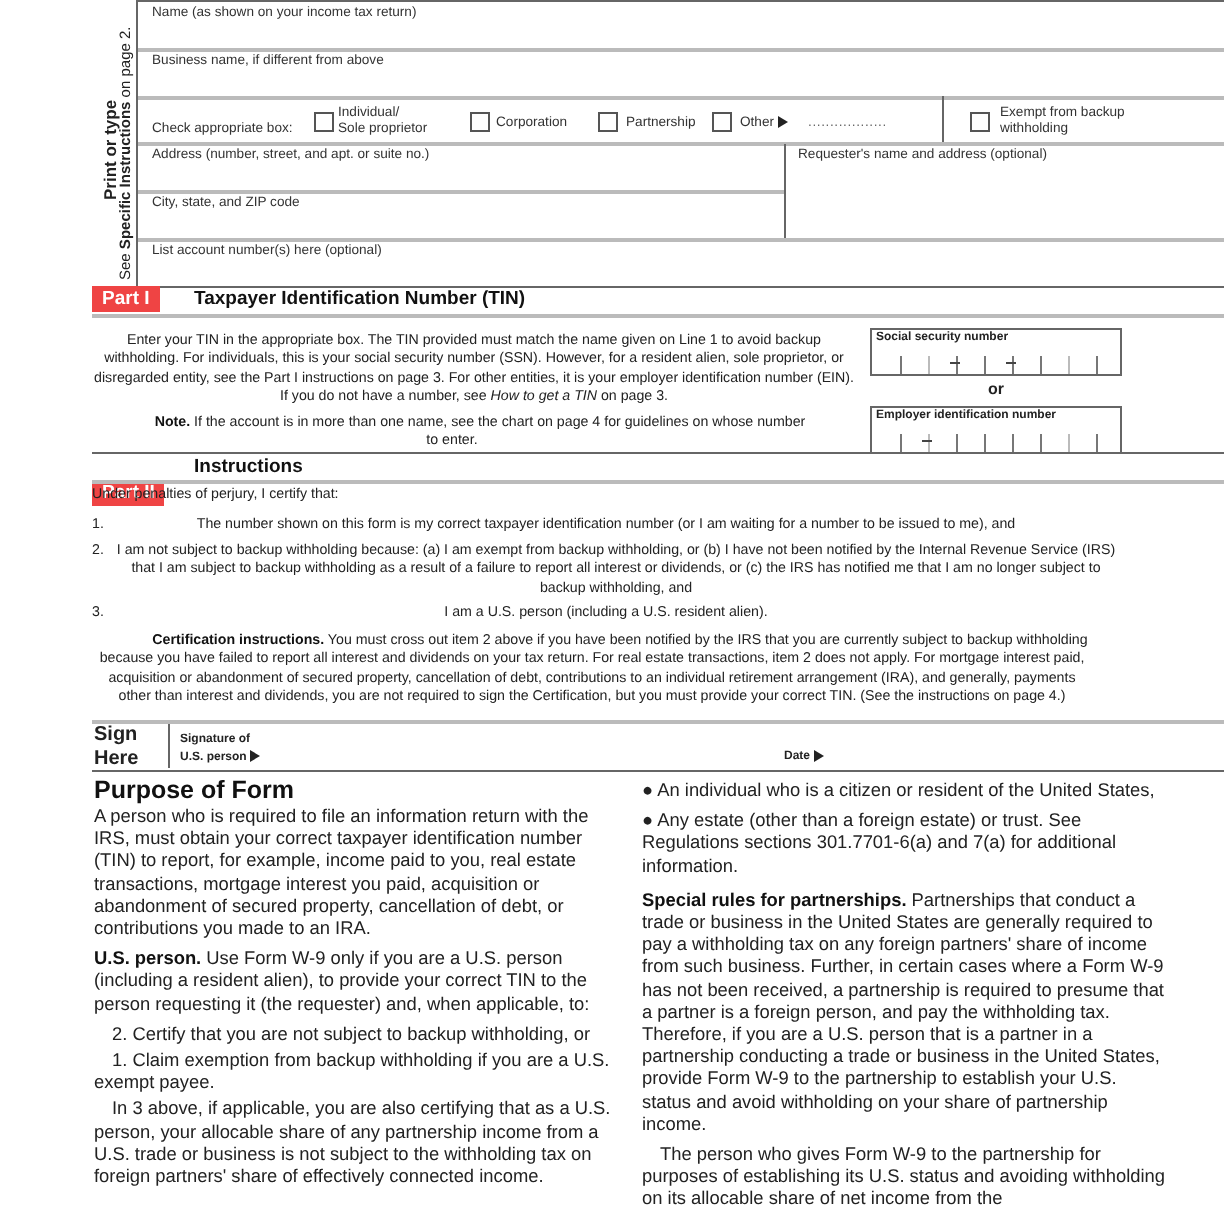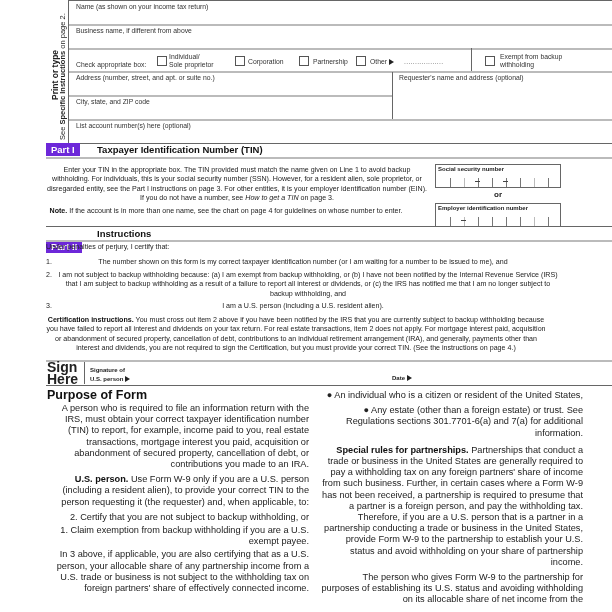--- a/index.html
+++ b/index.html
@@ -5,26 +5,26 @@
   html, body { margin:0; padding:0; background:#fff; }
   body { width:612px; height:612px; overflow:hidden; position:relative;
          font-family:"Liberation Sans", sans-serif; color:#222; }
   .abs { position:absolute; }
   .hline { position:absolute; height:0; border-top:2px solid #bbb; }
   .hline.dark { border-top:1.5px solid #666; }
   .vline { position:absolute; width:0; border-left:1px solid #666; }
   .lbl { position:absolute; font-size:6.8px; color:#333; white-space:nowrap; }
   .cb { position:absolute; width:8px; height:8px; border:1px solid #555; background:#fff; }
   .rot { position:absolute; transform-origin:0 0; transform:rotate(-90deg); white-space:nowrap; color:#222; }
-  .part-tag { position:absolute; background:#6d28d9; color:#fff; font-weight:bold; font-size:9.5px; padding:1px 5px; }
+  .part-tag { position:absolute; background:#ef4444; color:#fff; font-weight:bold; font-size:9.5px; padding:1px 5px; }
   .part-title { position:absolute; font-weight:bold; font-size:9.5px; color:#111; }
   .body7 { position:absolute; font-size:7.1px; line-height:9.3px; color:#222;text-align:center; }
-  .body7 b { color:#111; }
+  .body7 b { color:#111;margin-left:28px; }
   .col { position:absolute; font-size:9.2px; line-height:11.2px; color:#222; }
-  .col p { margin:0 0 4px 0;text-align:right; }
+  .col p { margin:0 0 4px 0; }
   .col b { color:#111; }
   .indent { text-indent:9px; }
   .tinbox { position:absolute; border:1px solid #666; background:#fff; }
   .tinbox .tl { position:absolute; left:2px; top:1px; font-size:6px; font-weight:bold; color:#222; white-space:nowrap; }
   .cell { position:absolute; bottom:0; width:0; height:9px; border-left:1px solid #777; }
   .cell.light { border-left:1px solid #bbb; }
   .dash { position:absolute; width:5px; height:0; border-top:1px solid #444; }
   .arrow { display:inline-block; width:0; height:0; border-top:3px solid transparent; border-bottom:3px solid transparent; border-left:5px solid #222; vertical-align:middle; margin-left:2px; }
 </style>
 </head>
@@ -119,21 +119,21 @@
 <div class="body7" style="left:46px; top:258px;">1.</div>
 <div class="body7" style="left:58px; top:258px; width:490px;">The number shown on this form is my correct taxpayer identification number (or I am waiting for a number to be issued to me), and</div>
 <div class="body7" style="left:46px; top:271px;">2.</div>
 <div class="body7" style="left:58px; top:271px; width:500px;">I am not subject to backup withholding because: (a) I am exempt from backup withholding, or (b) I have not been notified by the Internal Revenue Service (IRS) that I am subject to backup withholding as a result of a failure to report all interest or dividends, or (c) the IRS has notified me that I am no longer subject to backup withholding, and</div>
 <div class="body7" style="left:46px; top:302px;">3.</div>
 <div class="body7" style="left:58px; top:302px; width:490px;">I am a U.S. person (including a U.S. resident alien).</div>
 
 <div class="body7" style="left:46px; top:316px; width:500px;"><b>Certification instructions.</b><span> You must cross out item 2 above if you have been notified by the IRS that you are currently subject to backup withholding because you have failed to report all interest and dividends on your tax return. For real estate transactions, item 2 does not apply. For mortgage interest paid, acquisition or abandonment of secured property, cancellation of debt, contributions to an individual retirement arrangement (IRA), and generally, payments other than interest and dividends, you are not required to sign the Certification, but you must provide your correct TIN. (See the instructions on page 4.)</span></div>
 
 <div class="hline" style="left:46px; top:360px; width:566px;"></div>
-<div class="abs" style="left:47px; top:362px; font-size:14px; font-weight:bold; line-height:11.5px;"><span>Sign</span><br><span>Here</span></div>
+<div class="abs" style="left:47px; top:362px; font-size:10px; font-weight:bold; line-height:11.5px;"><span>Sign</span><br><span>Here</span></div>
 <div class="vline" style="left:84px; top:362px; height:22px;"></div>
 <div class="abs" style="left:90px; top:366px; font-size:6px; font-weight:bold; line-height:9px;"><span>Signature of</span><br><span>U.S. person</span><span class="arrow"></span></div>
 <div class="abs" style="left:150px; top:364px; width:235px; height:20px;"></div>
 <div class="abs" style="left:392px; top:375px; font-size:6px; font-weight:bold;"><span>Date</span><span class="arrow"></span></div>
 <div class="abs" style="left:420px; top:364px; width:185px; height:20px;"></div>
 <div class="hline dark" style="left:46px; top:385px; width:566px;"></div>
 
 <div class="abs" style="left:47px; top:388px; font-size:12.5px; font-weight:bold; color:#111;">Purpose of Form</div>
 <div class="col" style="left:47px; top:403px; width:262px;">
   <p>A person who is required to file an information return with the IRS, must obtain your correct taxpayer identification number (TIN) to report, for example, income paid to you, real estate transactions, mortgage interest you paid, acquisition or abandonment of secured property, cancellation of debt, or contributions you made to an IRA.</p>

